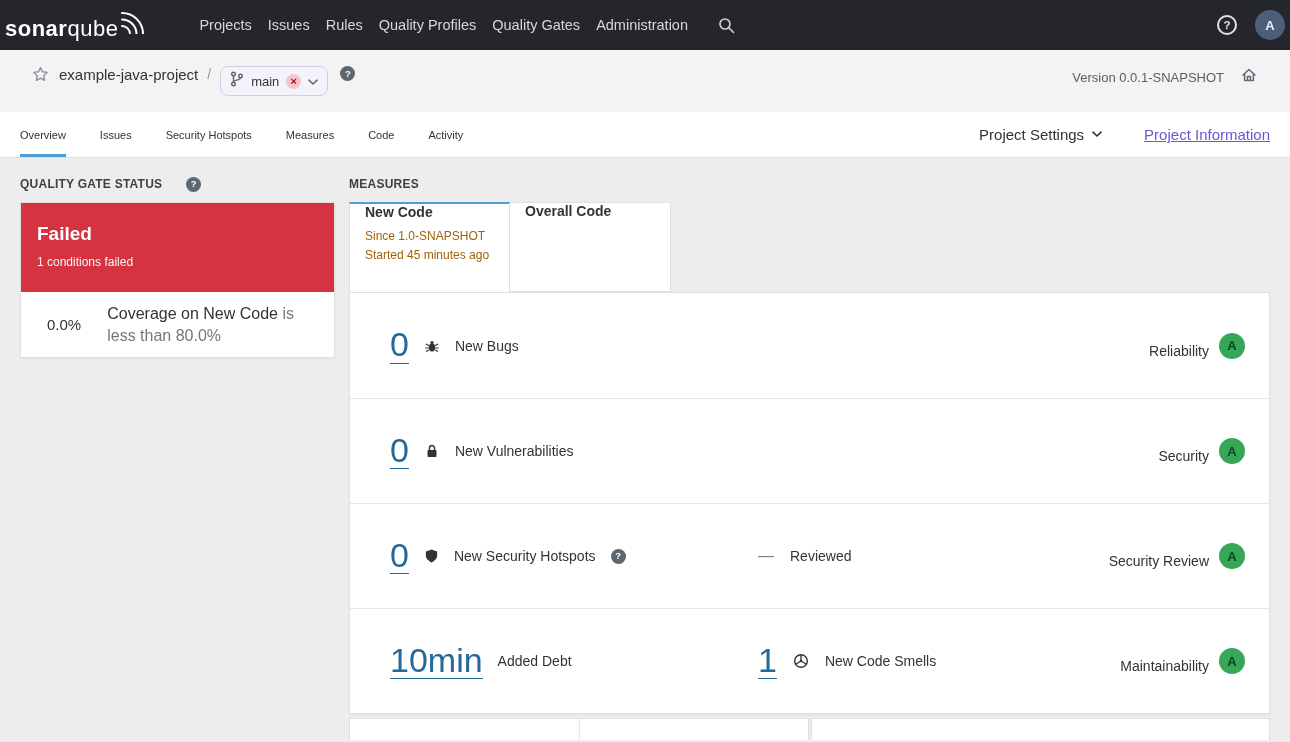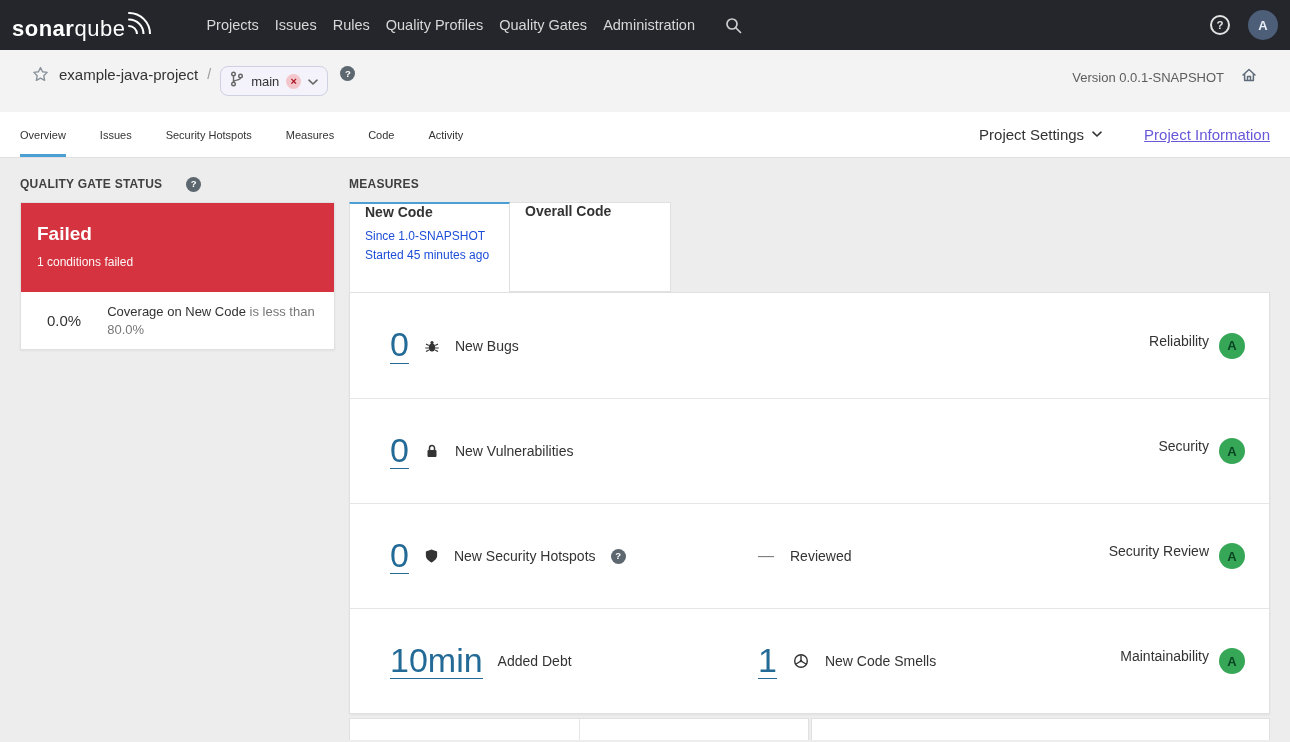--- a/index.html
+++ b/index.html
@@ -1,20 +1,20 @@
 <!DOCTYPE html>
 <html><head>
 <meta charset="utf-8">
 <style>
   * { margin:0; padding:0; box-sizing:border-box; }
   html,body { width:1290px; height:742px; overflow:hidden; background:#ededed;
     font-family:"Liberation Sans", sans-serif; color:#333; }
 
   
-  .navbar { height:50px; background:#24262b; display:flex; align-items:center; padding:0 12px; }
+  .navbar { height:50px; background:#24262b; display:flex; align-items:center; padding:0 5px; }
   .logo { display:flex; align-items:flex-end; margin-right:52px; cursor:pointer; }
   .logo-text { color:#fff; font-size:22px; letter-spacing:.5px; line-height:1; }
   .logo-text .lg-b { font-weight:700; }
   .logo-swoosh { margin-left:3px; margin-bottom:2px; }
   .nav-items { display:flex; align-items:center; gap:16px; }
   .nav-item { color:#d8d8d8; font-size:14.5px; cursor:pointer; white-space:nowrap; }
   .nav-search { margin-left:30px; cursor:pointer; display:flex; align-items:center; }
   .nav-right { margin-left:auto; display:flex; align-items:center; gap:18px; }
   .help-circle { width:20px; height:20px; border:2px solid #e3e3e3; border-radius:50%;
     color:#e3e3e3; font-size:11.5px; font-weight:700; display:flex; align-items:center;
@@ -55,45 +55,45 @@
   .col-right { flex:1; min-width:0; }
   .section-heading { font-size:12px; font-weight:700; color:#404040; letter-spacing:.02em;
     margin-bottom:10px; display:flex; align-items:center; gap:24px; height:16px; }
 
   .qg-card { background:#fff; border:1px solid #e0e0e0; box-shadow:0 1px 2px rgba(0,0,0,.05); }
   .qg-status { background:#d4333f; color:#fff; padding:16px; height:89px; }
   .qg-status-label { font-size:19px; font-weight:700; margin-top:4px; }
   .qg-conditions { font-size:12px; margin-top:10px; color:rgba(255,255,255,.95); }
   .qg-condition-row { display:flex; align-items:center; padding:11px 16px 11px 26px; background:#fff; }
   .qg-value { font-size:15px; color:#333; margin-right:26px; white-space:nowrap; }
-  .qg-text { font-size:13px; line-height:1.35; width:212px; }
+  .qg-text { font-size:16px; line-height:1.35; width:212px; }
   .qg-metric { color:#333; }
   .qg-req { color:#777; }
 
   
   .m-tabs { display:flex; align-items:stretch; height:90px; }
   .m-tab { background:#fff; border:1px solid #e0e0e0; border-bottom:none; width:161px;
     padding:0 15px; cursor:pointer; position:relative; }
   .m-tab + .m-tab { border-left:none; border-bottom:1px solid #e0e0e0; }
   .m-tab.active { border-top:2px solid #4b9fd5; }
   .m-tab-label { font-size:14px; font-weight:700; color:#333; margin-bottom:7px; }
-  .m-tab-sub { font-size:12px; color:#1d4ed8; line-height:1.55; }
+  .m-tab-sub { font-size:12px; color:#a16207; line-height:1.55; }
 
   
   .m-panel { background:#fff; border:1px solid #e0e0e0; box-shadow:0 1px 2px rgba(0,0,0,.05); }
   .measure-row { display:flex; align-items:center; height:105px; padding:0 24px 0 40px; }
   .measure-row + .measure-row { border-top:1px solid #e6e6e6; }
   .m-first { width:368px; flex:0 0 368px; display:flex; align-items:center; gap:15px; }
   .m-mid { flex:1; display:flex; align-items:center; gap:16px; }
   .big-num { font-size:34px; color:#236a97; line-height:1.05; border-bottom:1px solid #236a97;
     cursor:pointer; white-space:nowrap; }
   .m-icon { display:flex; align-items:center; flex:0 0 auto; }
   .m-label { font-size:14px; color:#333; cursor:pointer; white-space:nowrap; }
   .m-dash { font-size:16px; color:#7d7d7d; }
-  .m-right { margin-left:auto; display:flex; align-items:flex-start; gap:10px; }
+  .m-right { margin-left:auto; display:flex; align-items:flex-end; gap:10px; }
   .m-category { font-size:14px; color:#333; }
   .rating { width:26px; height:26px; border-radius:50%; background:#36a657; color:#0a4423;
     font-size:13px; font-weight:700; display:flex; align-items:center; justify-content:center; cursor:pointer; }
 
   
   .stub-row { display:flex; gap:2px; margin-top:4px; height:22px; }
   .stub-card { background:#fff; border:1px solid #e0e0e0; border-bottom:none; }
   .stub-left { width:460px; position:relative; }
   .stub-left::after { content:""; position:absolute; left:229px; top:0; bottom:0; width:1px; background:#e6e6e6; }
   .stub-right { flex:1; }

